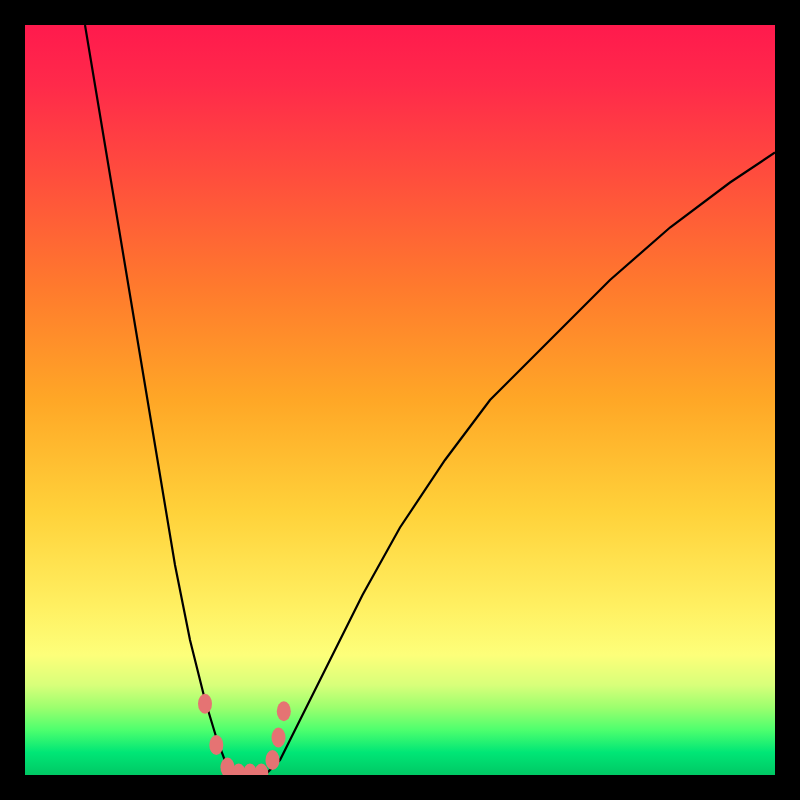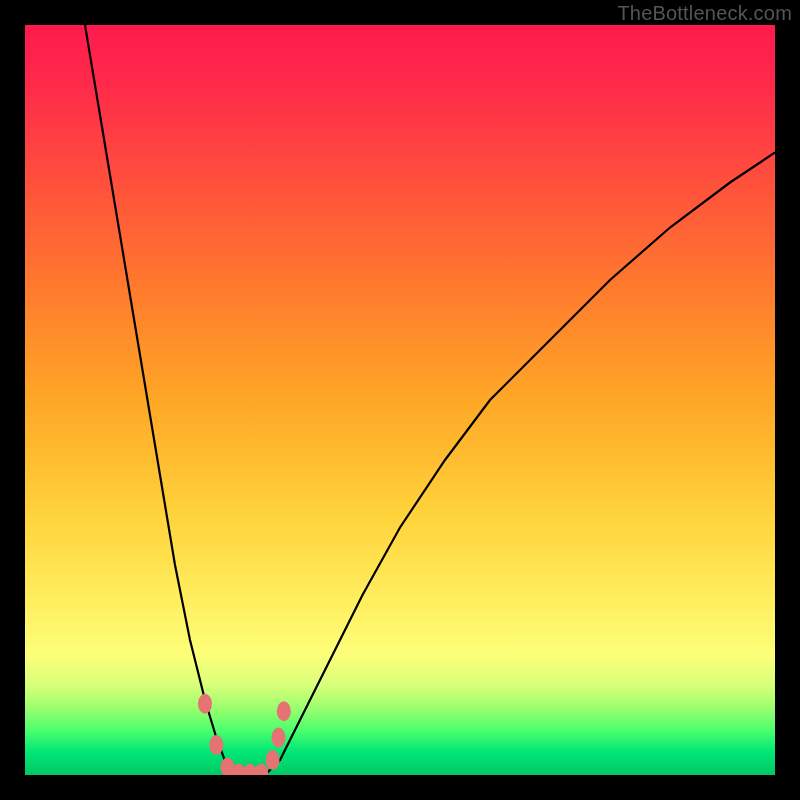--- a/index.html
+++ b/index.html
@@ -59,21 +59,20 @@
     font-weight: 400;
     color: #555;
     letter-spacing: 0.2px;
     user-select: none;
   }
 </style>
 </head>
 <body>
 
 <div class="frame">
-  <div class="watermark">TheBottleneck.com</div>
 
   <div class="plot-area">
     <div class="gradient-bg"></div>
 
     <svg class="curve" viewBox="0 0 750 750" preserveAspectRatio="none">
 
       <path fill="none" stroke="#000" stroke-width="2.2" d="M60.0 0.0 L75.0 90.0 L90.0 180.0 L105.0 270.0 L120.0 360.0 L135.0 450.0 L150.0 540.0 L165.0 615.0 L180.0 675.0 L191.3 712.5 L202.5 742.5 L210.0 750.0"></path>
 
       <path fill="none" stroke="#000" stroke-width="2.2" d="M240.0 750.0 L255.0 735.0 L270.0 705.0 L300.0 645.0 L337.5 570.0 L375.0 502.5 L420.0 435.0 L465.0 375.0 L525.0 315.0 L585.0 255.0 L645.0 202.5 L705.0 157.5 L750.0 127.5"></path>
 

